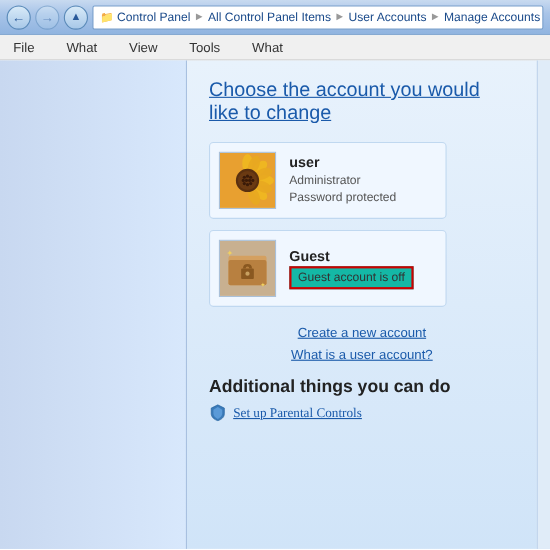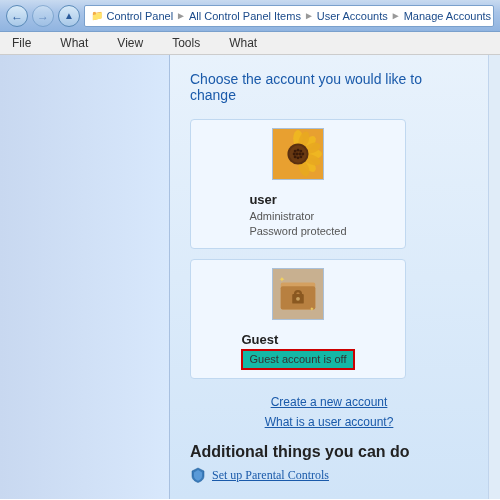--- a/index.html
+++ b/index.html
@@ -94,38 +94,38 @@
 
     
     .content {
       flex: 1;
       padding: 16px 20px;
       overflow-y: auto;
     }
 
     .page-title {
       color: #1a5aaa;
-      font-size: 14px;
+      font-size: 18px;
       font-weight: normal;
       margin-bottom: 16px;
+      text-decoration: underline;
     }
 
     
     .account-card {
       background: #f0f7ff;
       border: 1px solid #c0d8f0;
       border-radius: 4px;
       padding: 8px;
       margin-bottom: 10px;
       display: flex;
       align-items: center;
       gap: 12px;
       cursor: pointer;
       width: 216px;
-      flex-direction: column;
     }
 
     
     .avatar {
       width: 52px;
       height: 52px;
       border: 1px solid #aac0d8;
       flex-shrink: 0;
       overflow: hidden;
       display: flex;

